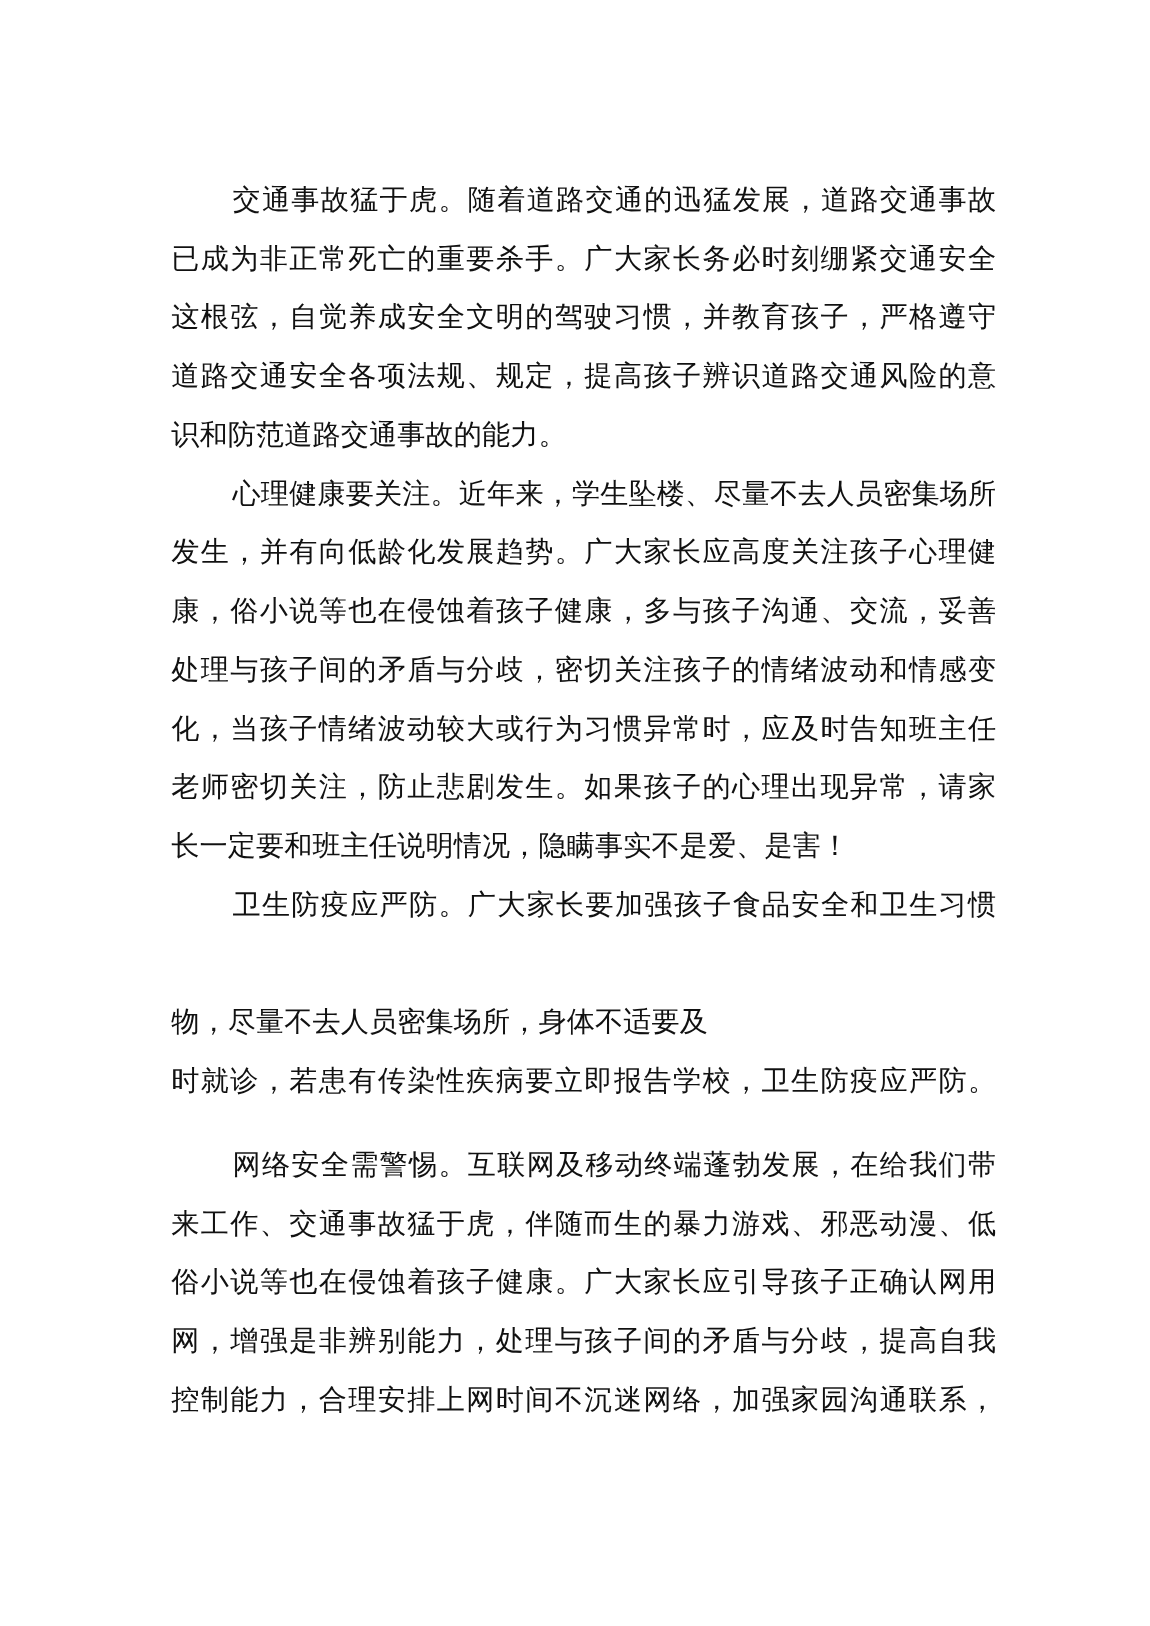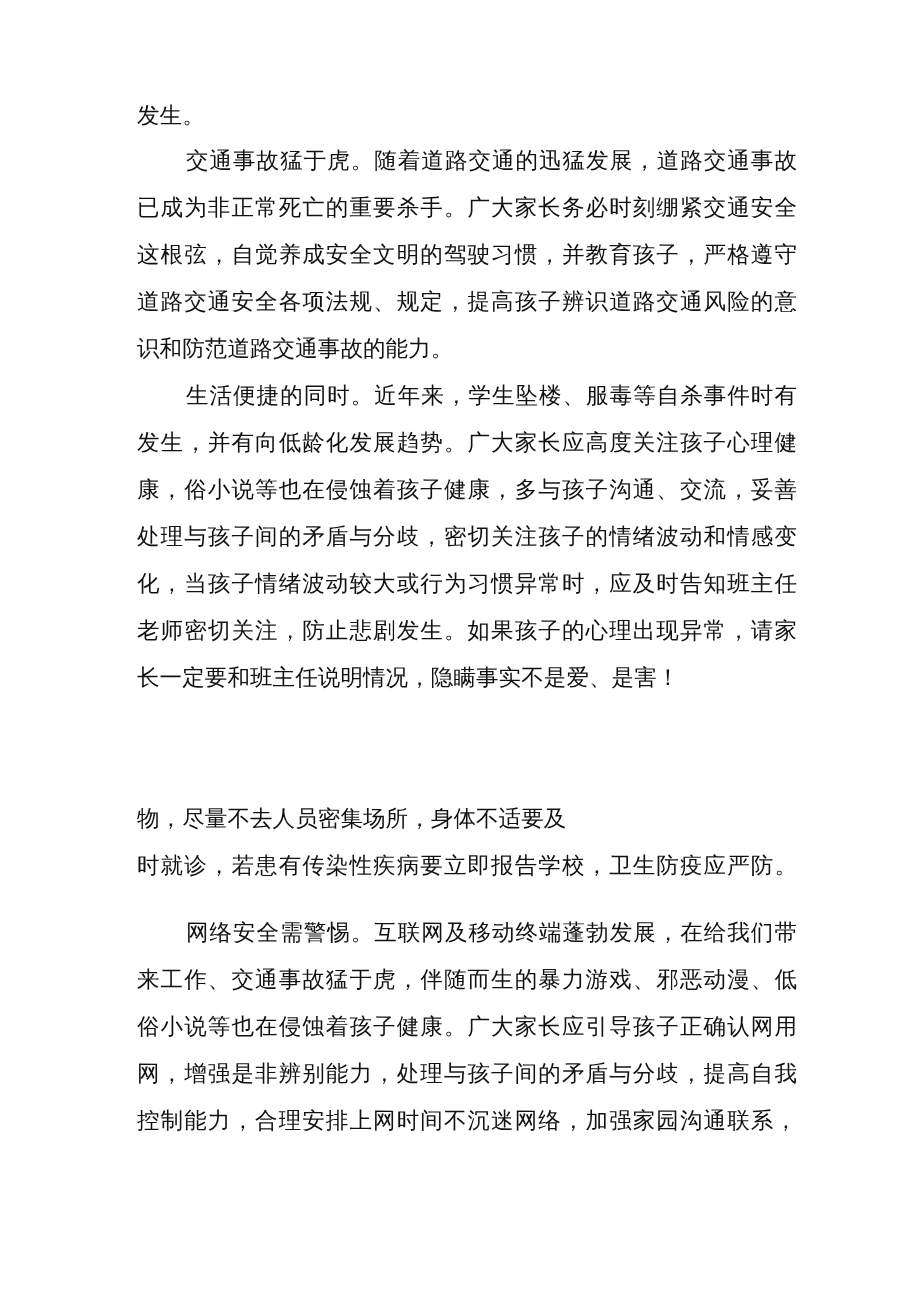--- a/index.html
+++ b/index.html
@@ -18,33 +18,33 @@
       white-space: nowrap;
       letter-spacing: 0.1px;
     }
     .line.justify { text-align-last: justify; text-align: justify; }
     .line.indent { left: 186px; width: 611px; }
   </style>
 </head>
 <body>
 
 <div class="page">
-  <div class="line" style="top: 100px;">发生。</div>
   <div class="line indent justify" style="top: 145px;">交通事故猛于虎。随着道路交通的迅猛发展，道路交通事故</div>
   <div class="line justify" style="top: 192px;">已成为非正常死亡的重要杀手。广大家长务必时刻绷紧交通安全</div>
   <div class="line justify" style="top: 239px;">这根弦，自觉养成安全文明的驾驶习惯，并教育孩子，严格遵守</div>
   <div class="line" style="top: 333px;">识和防范道路交通事故的能力。</div>
   <div class="line justify" style="top: 286px;">道路交通安全各项法规、规定，提高孩子辨识道路交通风险的意</div>
-  <div class="line indent justify" style="top: 380px;">生活便捷的同时。近年来，学生坠楼、服毒等自杀事件时有</div>
+  <div class="line indent justify" style="top: 380px;">心理健康要关注。近年来，学生坠楼、尽量不去人员密集场所</div>
   <div class="line justify" style="top: 427px;">发生，并有向低龄化发展趋势。广大家长应高度关注孩子心理健</div>
   <div class="line justify" style="top: 474px;">康，俗小说等也在侵蚀着孩子健康，多与孩子沟通、交流，妥善</div>
   <div class="line justify" style="top: 521px;">处理与孩子间的矛盾与分歧，密切关注孩子的情绪波动和情感变</div>
   <div class="line justify" style="top: 568px;">化，当孩子情绪波动较大或行为习惯异常时，应及时告知班主任</div>
   <div class="line justify" style="top: 615px;">老师密切关注，防止悲剧发生。如果孩子的心理出现异常，请家</div>
   <div class="line" style="top: 662px;">长一定要和班主任说明情况，隐瞒事实不是爱、是害！</div>
+  <div class="line indent justify" style="top: 709px;">卫生防疫应严防。广大家长要加强孩子食品安全和卫生习惯</div>
   <div class="line" style="top: 803px;">物，尽量不去人员密集场所，身体不适要及</div>
   <div class="line justify" style="top: 850px;">时就诊，若患有传染性疾病要立即报告学校，卫生防疫应严防。</div>
   <div class="line indent justify" style="top: 917px;">网络安全需警惕。互联网及移动终端蓬勃发展，在给我们带</div>
   <div class="line justify" style="top: 964px;">来工作、交通事故猛于虎，伴随而生的暴力游戏、邪恶动漫、低</div>
   <div class="line justify" style="top: 1011px;">俗小说等也在侵蚀着孩子健康。广大家长应引导孩子正确认网用</div>
   <div class="line justify" style="top: 1058px;">网，增强是非辨别能力，处理与孩子间的矛盾与分歧，提高自我</div>
   <div class="line justify" style="top: 1105px;">控制能力，合理安排上网时间不沉迷网络，加强家园沟通联系，</div>
 </div>
 
 </body></html>

